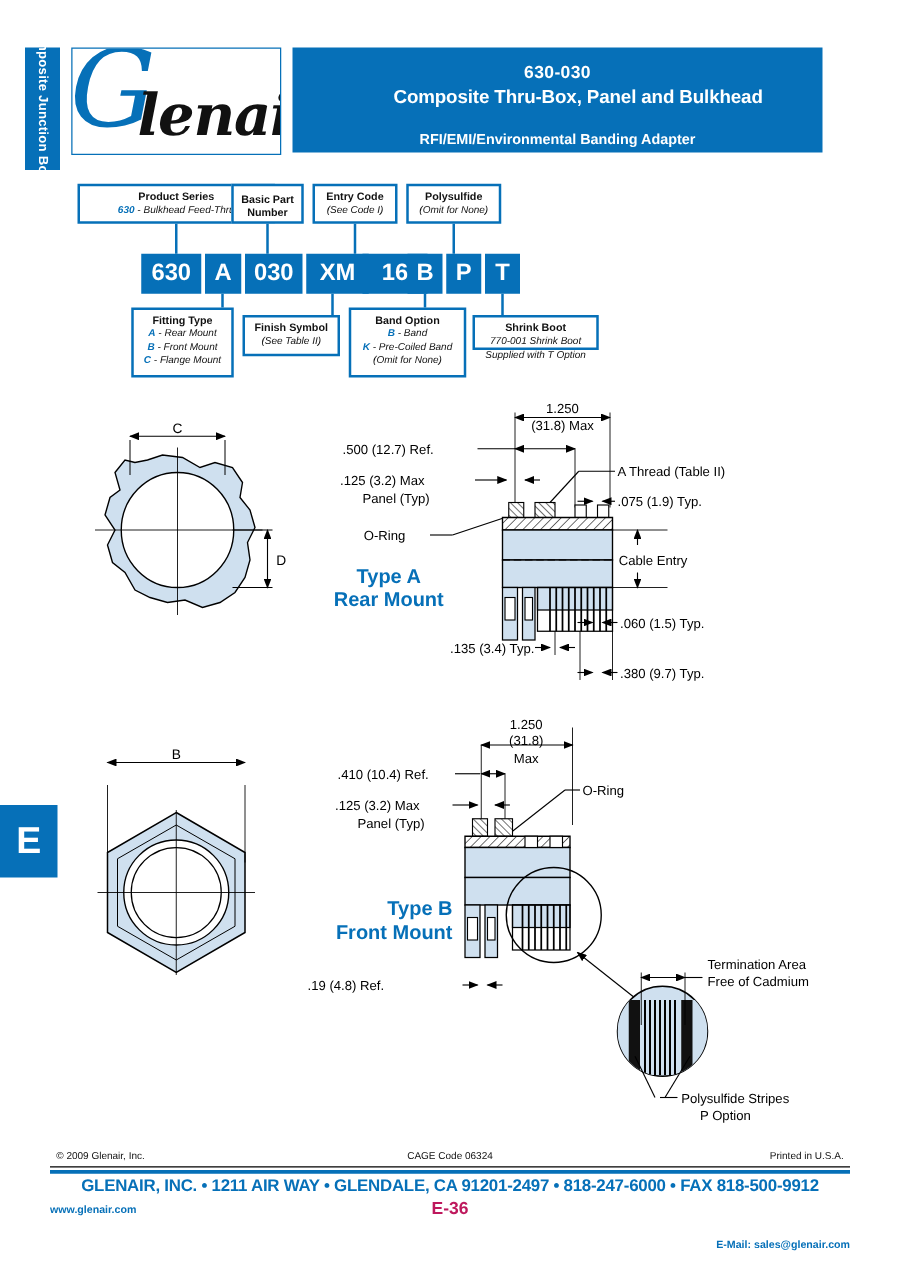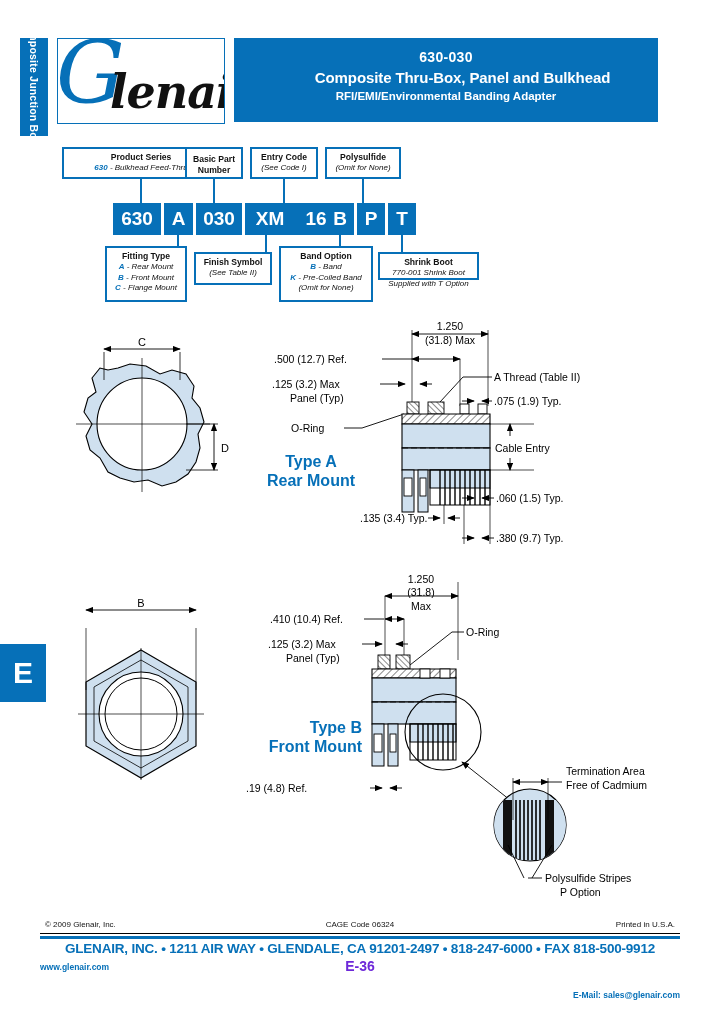--- a/index.html
+++ b/index.html
@@ -42,21 +42,21 @@
     font-size:46px;font-style:italic;font-weight:bold;color:#111;line-height:1;
     letter-spacing:-1px;
   }
 
   .hdr-band{
     position:absolute;left:234px;top:38px;width:424px;height:84px;
     background:#0670b8;color:#fff;text-align:center;
   }
   .hdr-t1{font-size:14px;font-weight:bold;margin-top:11px;letter-spacing:.3px;}
   .hdr-t2{font-size:15px;font-weight:bold;margin-top:4px;letter-spacing:-.1px;padding-left:33px;}
-  .hdr-t3{font-size:11.5px;font-weight:bold;margin-top:4px;}
+  .hdr-t3{font-size:11.5px;font-weight:bold;margin-top:20px;}
 
   
   .pn{position:absolute;left:0;top:0;width:720px;height:320px;}
   .cbox{
     position:absolute;border:2px solid #0670b8;background:#fff;
     text-align:center;box-sizing:border-box;padding-top:3px;
   }
   .cbox .t{font-size:8.6px;font-weight:bold;color:#111;line-height:11px;}
   .cbox .s{font-size:8px;font-style:italic;color:#111;line-height:10.5px;}
   .cbox .s b{color:#0670b8;font-style:italic;}
@@ -81,21 +81,21 @@
   .f-rule2{position:absolute;left:40px;top:936px;width:640px;height:3px;background:#0670b8;}
   .f-small{position:absolute;font-size:8px;color:#111;}
   .f-main{
     position:absolute;left:40px;top:941px;width:640px;text-align:center;
     font-size:13.5px;font-weight:bold;color:#0670b8;letter-spacing:-.2px;
   }
   .f-url{position:absolute;left:40px;top:962px;font-size:8.5px;font-weight:bold;color:#0670b8;}
   .f-mail{position:absolute;right:40px;top:962px;font-size:8.5px;font-weight:bold;color:#0670b8;margin-top:28px;}
   .f-page{
     position:absolute;left:40px;top:958px;width:640px;text-align:center;
-    font-size:14px;font-weight:bold;color:#6d28d9;
+    font-size:14px;font-weight:bold;color:#be185d;
   }
 </style>
 </head>
 <body>
 
 <div class="page">
 
   <div class="side-tab">
     <div class="vtxt">Composite Junction Boxes</div>
   </div>

